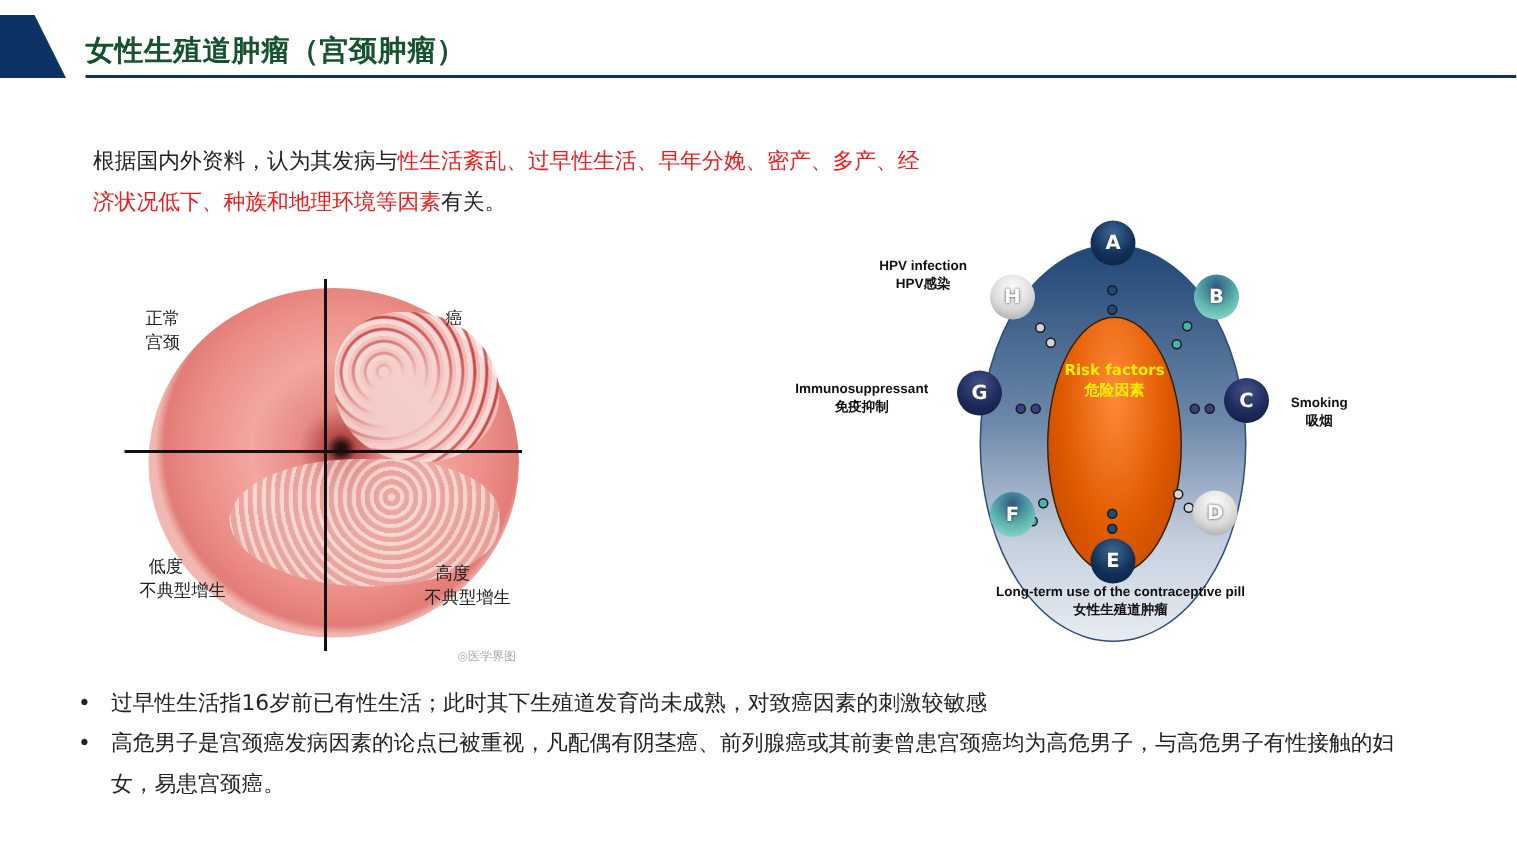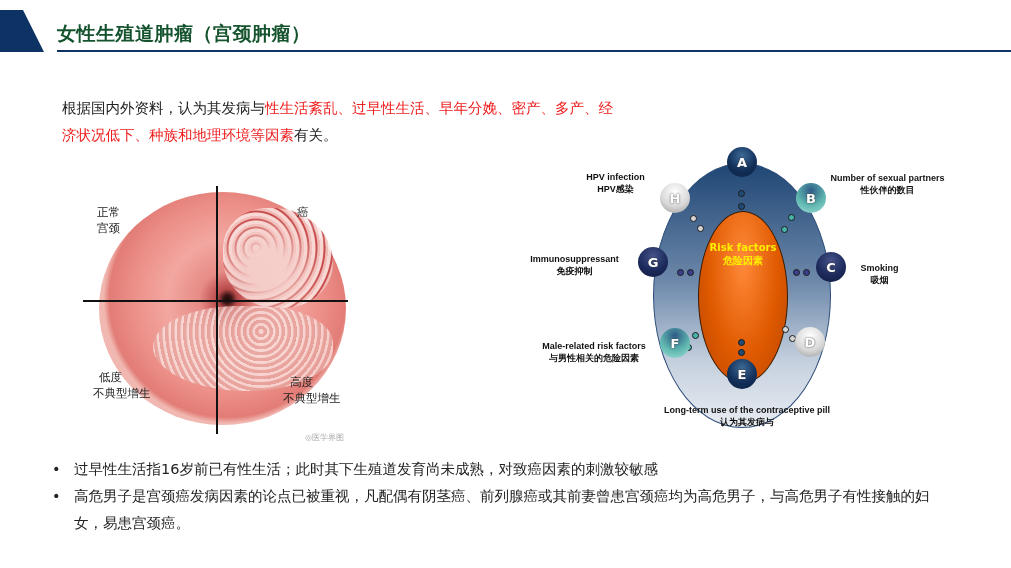--- a/index.html
+++ b/index.html
@@ -120,35 +120,27 @@
 
   <div class="node n-dark" style="left:207px;top:52px">A</div>
   <div class="node n-teal" style="left:276px;top:88px">B</div>
   <div class="node n-navy" style="left:296px;top:157px">C</div>
   <div class="node n-grey" style="left:275px;top:232px">D</div>
   <div class="node n-dark" style="left:207px;top:264px">E</div>
   <div class="node n-teal" style="left:140px;top:233px">F</div>
   <div class="node n-navy" style="left:118px;top:152px">G</div>
   <div class="node n-grey" style="left:140px;top:88px">H</div>
 
-  <div class="lbl" style="left:300px;top:77px;width:135px">
-    <span>Number of sexual partners</span>
-    <span class="zh">性伙伴的数目</span>
-  </div>
   <div class="lbl" style="left:332px;top:167px;width:55px">
     <span>Smoking</span>
     <span class="zh">吸烟</span>
   </div>
-  <div class="lbl" style="left:132px;top:309px;width:190px">
+  <div class="lbl" style="left:132px;top:293px;width:190px">
     <span>Long-term use of the contraceptive pill</span>
-    <span class="zh">认为其发病与</span>
-  </div>
-  <div class="lbl" style="left:12px;top:245px;width:124px">
-    <span>Male-related risk factors</span>
-    <span class="zh">与男性相关的危险因素</span>
+    <span class="zh">女性生殖道肿瘤</span>
   </div>
   <div class="lbl" style="left:2px;top:158px;width:105px">
     <span>Immunosuppressant</span>
     <span class="zh">免疫抑制</span>
   </div>
   <div class="lbl" style="left:58px;top:76px;width:75px">
     <span>HPV infection</span>
     <span class="zh">HPV感染</span>
   </div>
 </div>

